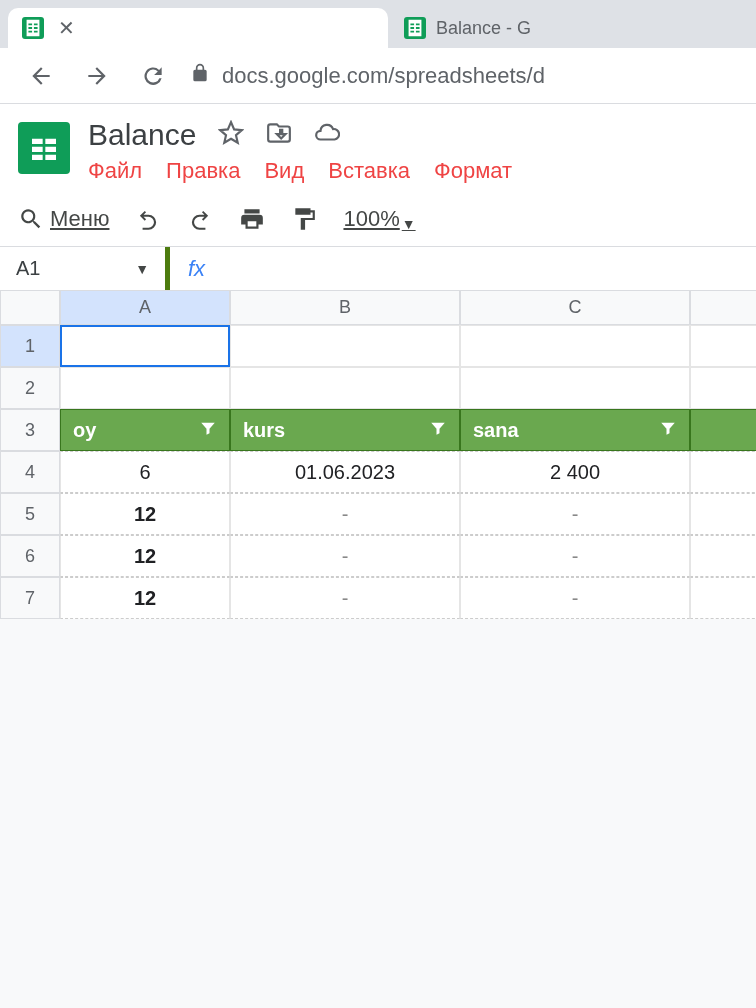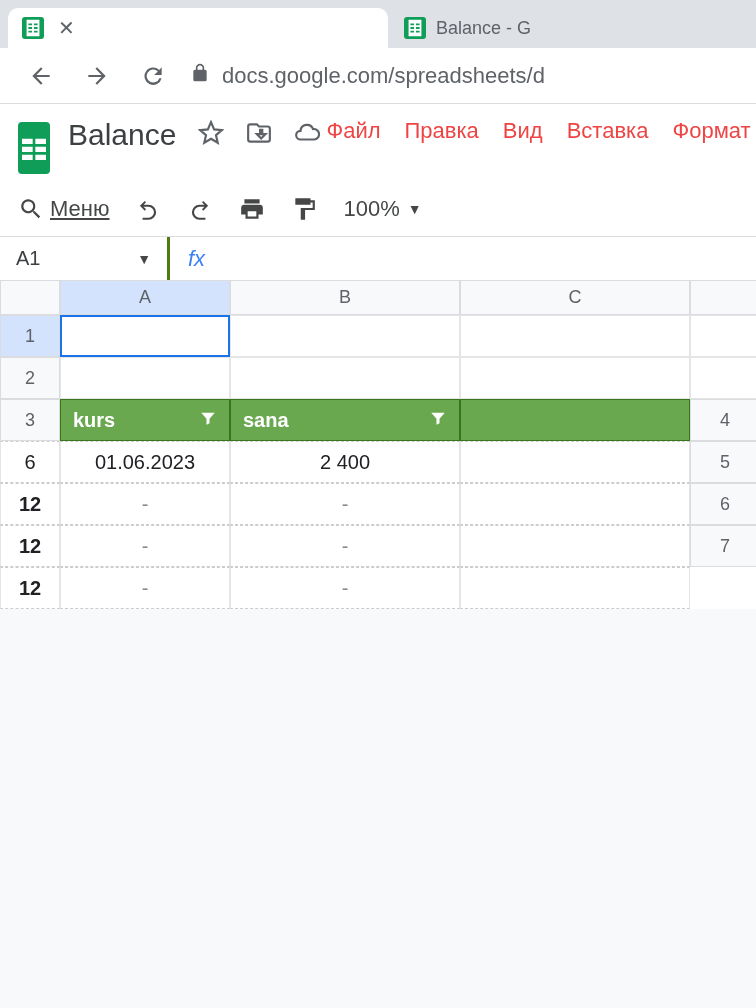--- a/index.html
+++ b/index.html
@@ -18,37 +18,37 @@
 .addr-bar { background: #fff; height: 56px; display: flex; align-items: center; padding: 0 22px; gap: 18px; border-bottom: 1px solid #dadce0; }
 .nav-btn { color: #5f6368; padding: 6px; display: flex; }
 .nav-btn svg { width: 26px; height: 26px; fill: #5f6368; }
 .url-text { font-size: 22px; color: #5f6368; display: flex; align-items: center; gap: 12px; }
 .lock-icon svg { width: 20px; height: 20px; fill: #5f6368; }
 
 
 .doc-header { background: #fff; padding: 14px 18px 8px 18px; display: flex; align-items: flex-start; gap: 18px; }
 .doc-logo { width: 52px; height: 52px; background: #0f9d58; border-radius: 4px; display: flex; align-items: center; justify-content: center; margin-top: 4px; }
 .doc-logo svg { fill: #fff; width: 32px; height: 32px; }
-.doc-title-block { display: flex; flex-direction: row; gap: 6px; }
+.doc-title-block { display: flex; flex-direction: column; gap: 6px; }
 .doc-title-row { display: flex; align-items: center; gap: 22px; }
 .doc-title { font-size: 30px; color: #3c4043; }
 .title-icon svg { width: 26px; height: 26px; fill: #5f6368; }
 .menu-row { display: flex; gap: 24px; font-size: 22px; color: #ef4444; }
 .menu-item { cursor: pointer; }
 
 
 .toolbar { background: #fff; padding: 14px 18px; display: flex; align-items: center; gap: 26px; border-bottom: 1px solid #dadce0; }
 .tool-btn svg { width: 26px; height: 26px; fill: #444746; }
 .tool-btn { display: flex; align-items: center; gap: 6px; color: #444746; font-size: 22px; cursor: pointer; text-decoration: underline; }
-.zoom { font-size: 22px; color: #444746; display: flex; align-items: center; gap: 8px; }
+.zoom { font-size: 22px; color: #444746; display: flex; align-items: flex-end; gap: 2px; text-decoration: underline; }
 .caret { font-size: 14px; color: #444746; }
 
 
 .fx-row { background: #fff; display: flex; align-items: center; height: 44px; border-bottom: 1px solid #dadce0; }
-.name-box { width: 170px; padding: 0 16px; font-size: 20px; color: #3c4043; display: flex; align-items: center; justify-content: space-between; border-right: 3px solid #4d7c0f; height: 100%; }
+.name-box { width: 170px; padding: 0 16px; font-size: 20px; color: #3c4043; display: flex; align-items: center; justify-content: space-between; border-right: 5px solid #4d7c0f; height: 100%; }
 .fx-label { font-style: italic; color: #3b82f6; font-size: 22px; padding: 0 18px; }
 
 
 .grid { background: #fff; display: grid; grid-template-columns: 60px 170px 230px 230px 70px; }
 .col-head { background: #f8f9fa; border: 1px solid #dadce0; border-top: none; height: 34px; display: flex; align-items: center; justify-content: center; font-size: 18px; color: #5f6368; }
 .col-head.selected { background: #d3e3fd; }
 .row-head { background: #f8f9fa; border: 1px solid #dadce0; display: flex; align-items: center; justify-content: center; font-size: 18px; color: #5f6368; height: 42px; }
 .row-head.selected { background: #d3e3fd; }
 .cell { border: 1px solid #e5e5e5; height: 42px; display: flex; align-items: center; padding: 0 10px; font-size: 20px; color: #202124; justify-content: center; }
 .cell.selected { border: 2px solid #1a73e8; }
@@ -197,20 +197,26 @@
   <div class="cell"></div>
 
   <div class="row-head">2</div>
   <div class="cell"></div>
   <div class="cell"></div>
   <div class="cell"></div>
   <div class="cell"></div>
 
   <div class="row-head">3</div>
   <div class="cell thead">
+    <span>oy</span>
+    <span class="filter-icon"><svg viewBox="0 0 24 24">
+          <path d="M3 5h18l-7 8v6l-4 2v-8L3 5z"></path>
+        </svg></span>
+  </div>
+  <div class="cell thead">
     <span>kurs</span>
     <span class="filter-icon"><svg viewBox="0 0 24 24">
           <path d="M3 5h18l-7 8v6l-4 2v-8L3 5z"></path>
         </svg></span>
   </div>
   <div class="cell thead">
     <span>sana</span>
     <span class="filter-icon"><svg viewBox="0 0 24 24">
           <path d="M3 5h18l-7 8v6l-4 2v-8L3 5z"></path>
         </svg></span>

